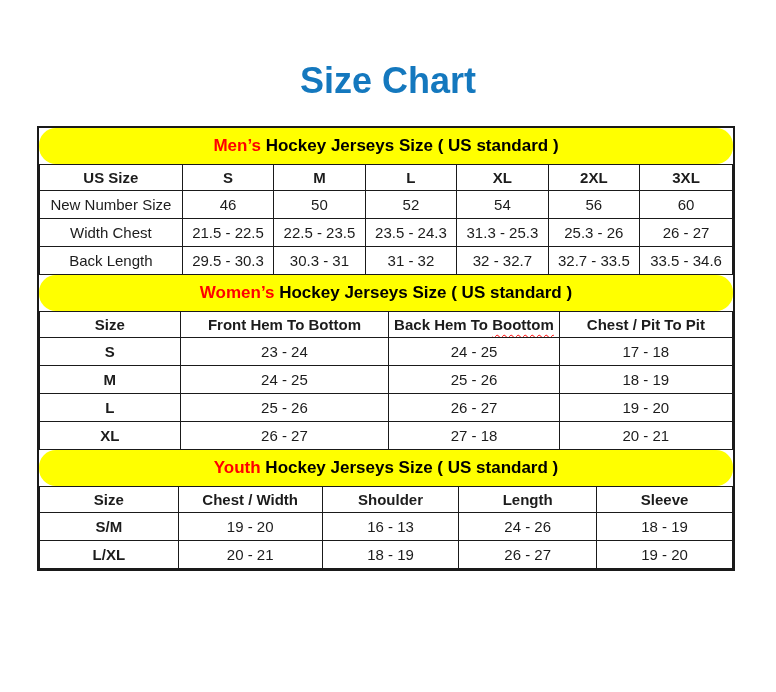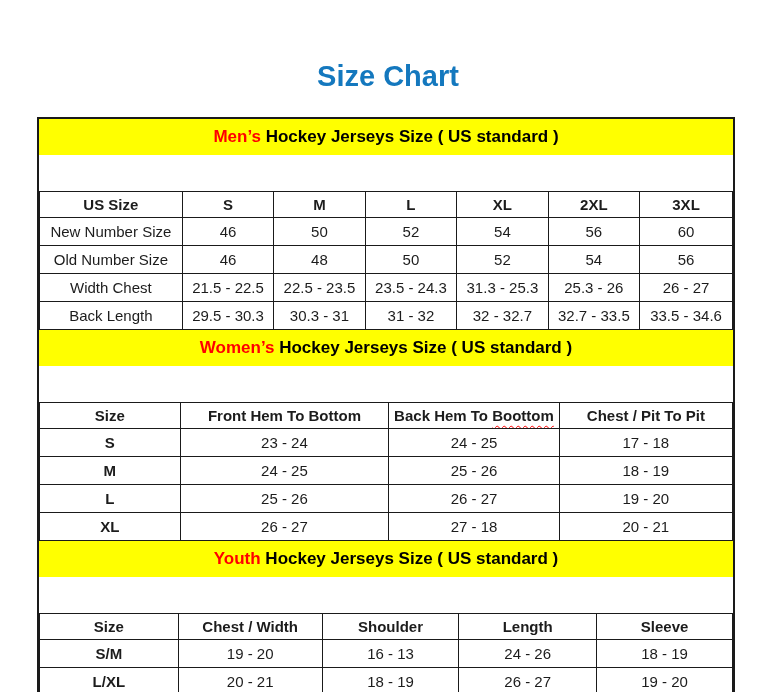--- a/index.html
+++ b/index.html
@@ -8,45 +8,45 @@
     --accent-red:#ff0000;
     --border:#1a1a1a;
     --text:#1c1c1c;
   }
   *{box-sizing:border-box;margin:0;padding:0;}
   html,body{width:776px;height:692px;background:#ffffff;overflow:hidden;}
   body{font-family:"Liberation Sans",sans-serif;color:var(--text);}
   .title{
     text-align:center;
     margin:60px 0 24px 0;
-    font-size:29px;
+    font-size:36px;
     font-weight:bold;
     color:var(--title-blue);
     letter-spacing:0px;
   }
   .chart{
     margin-left:37px;
     width:698px;
     border:2px solid var(--border);
   }
   .band{
     background:var(--band-yellow);
     text-align:center;
     font-weight:bold;
     font-size:17px;
     line-height:20px;
     padding:8px 0;
     color:#000;
+    border-radius:17px;
   }
   .band .hl{color:var(--accent-red);}
   table{
     width:100%;
     border-collapse:collapse;
     table-layout:fixed;
-    margin-top:36px;
   }
   th,td{
     border:1.5px solid var(--border);
     text-align:center;
     vertical-align:middle;
     font-size:15px;
     padding:0 2px;
     white-space:nowrap;
     overflow:hidden;
   }
@@ -93,29 +93,20 @@
         </thead>
         <tbody>
           <tr>
             <td>New Number Size</td>
             <td>46</td>
             <td>50</td>
             <td>52</td>
             <td>54</td>
             <td>56</td>
             <td>60</td>
-          </tr>
-          <tr>
-            <td>Old Number Size</td>
-            <td>46</td>
-            <td>48</td>
-            <td>50</td>
-            <td>52</td>
-            <td>54</td>
-            <td>56</td>
           </tr>
           <tr>
             <td>Width Chest</td>
             <td>21.5 - 22.5</td>
             <td>22.5 - 23.5</td>
             <td>23.5 - 24.3</td>
             <td>31.3 - 25.3</td>
             <td>25.3 - 26</td>
             <td>26 - 27</td>
           </tr>

